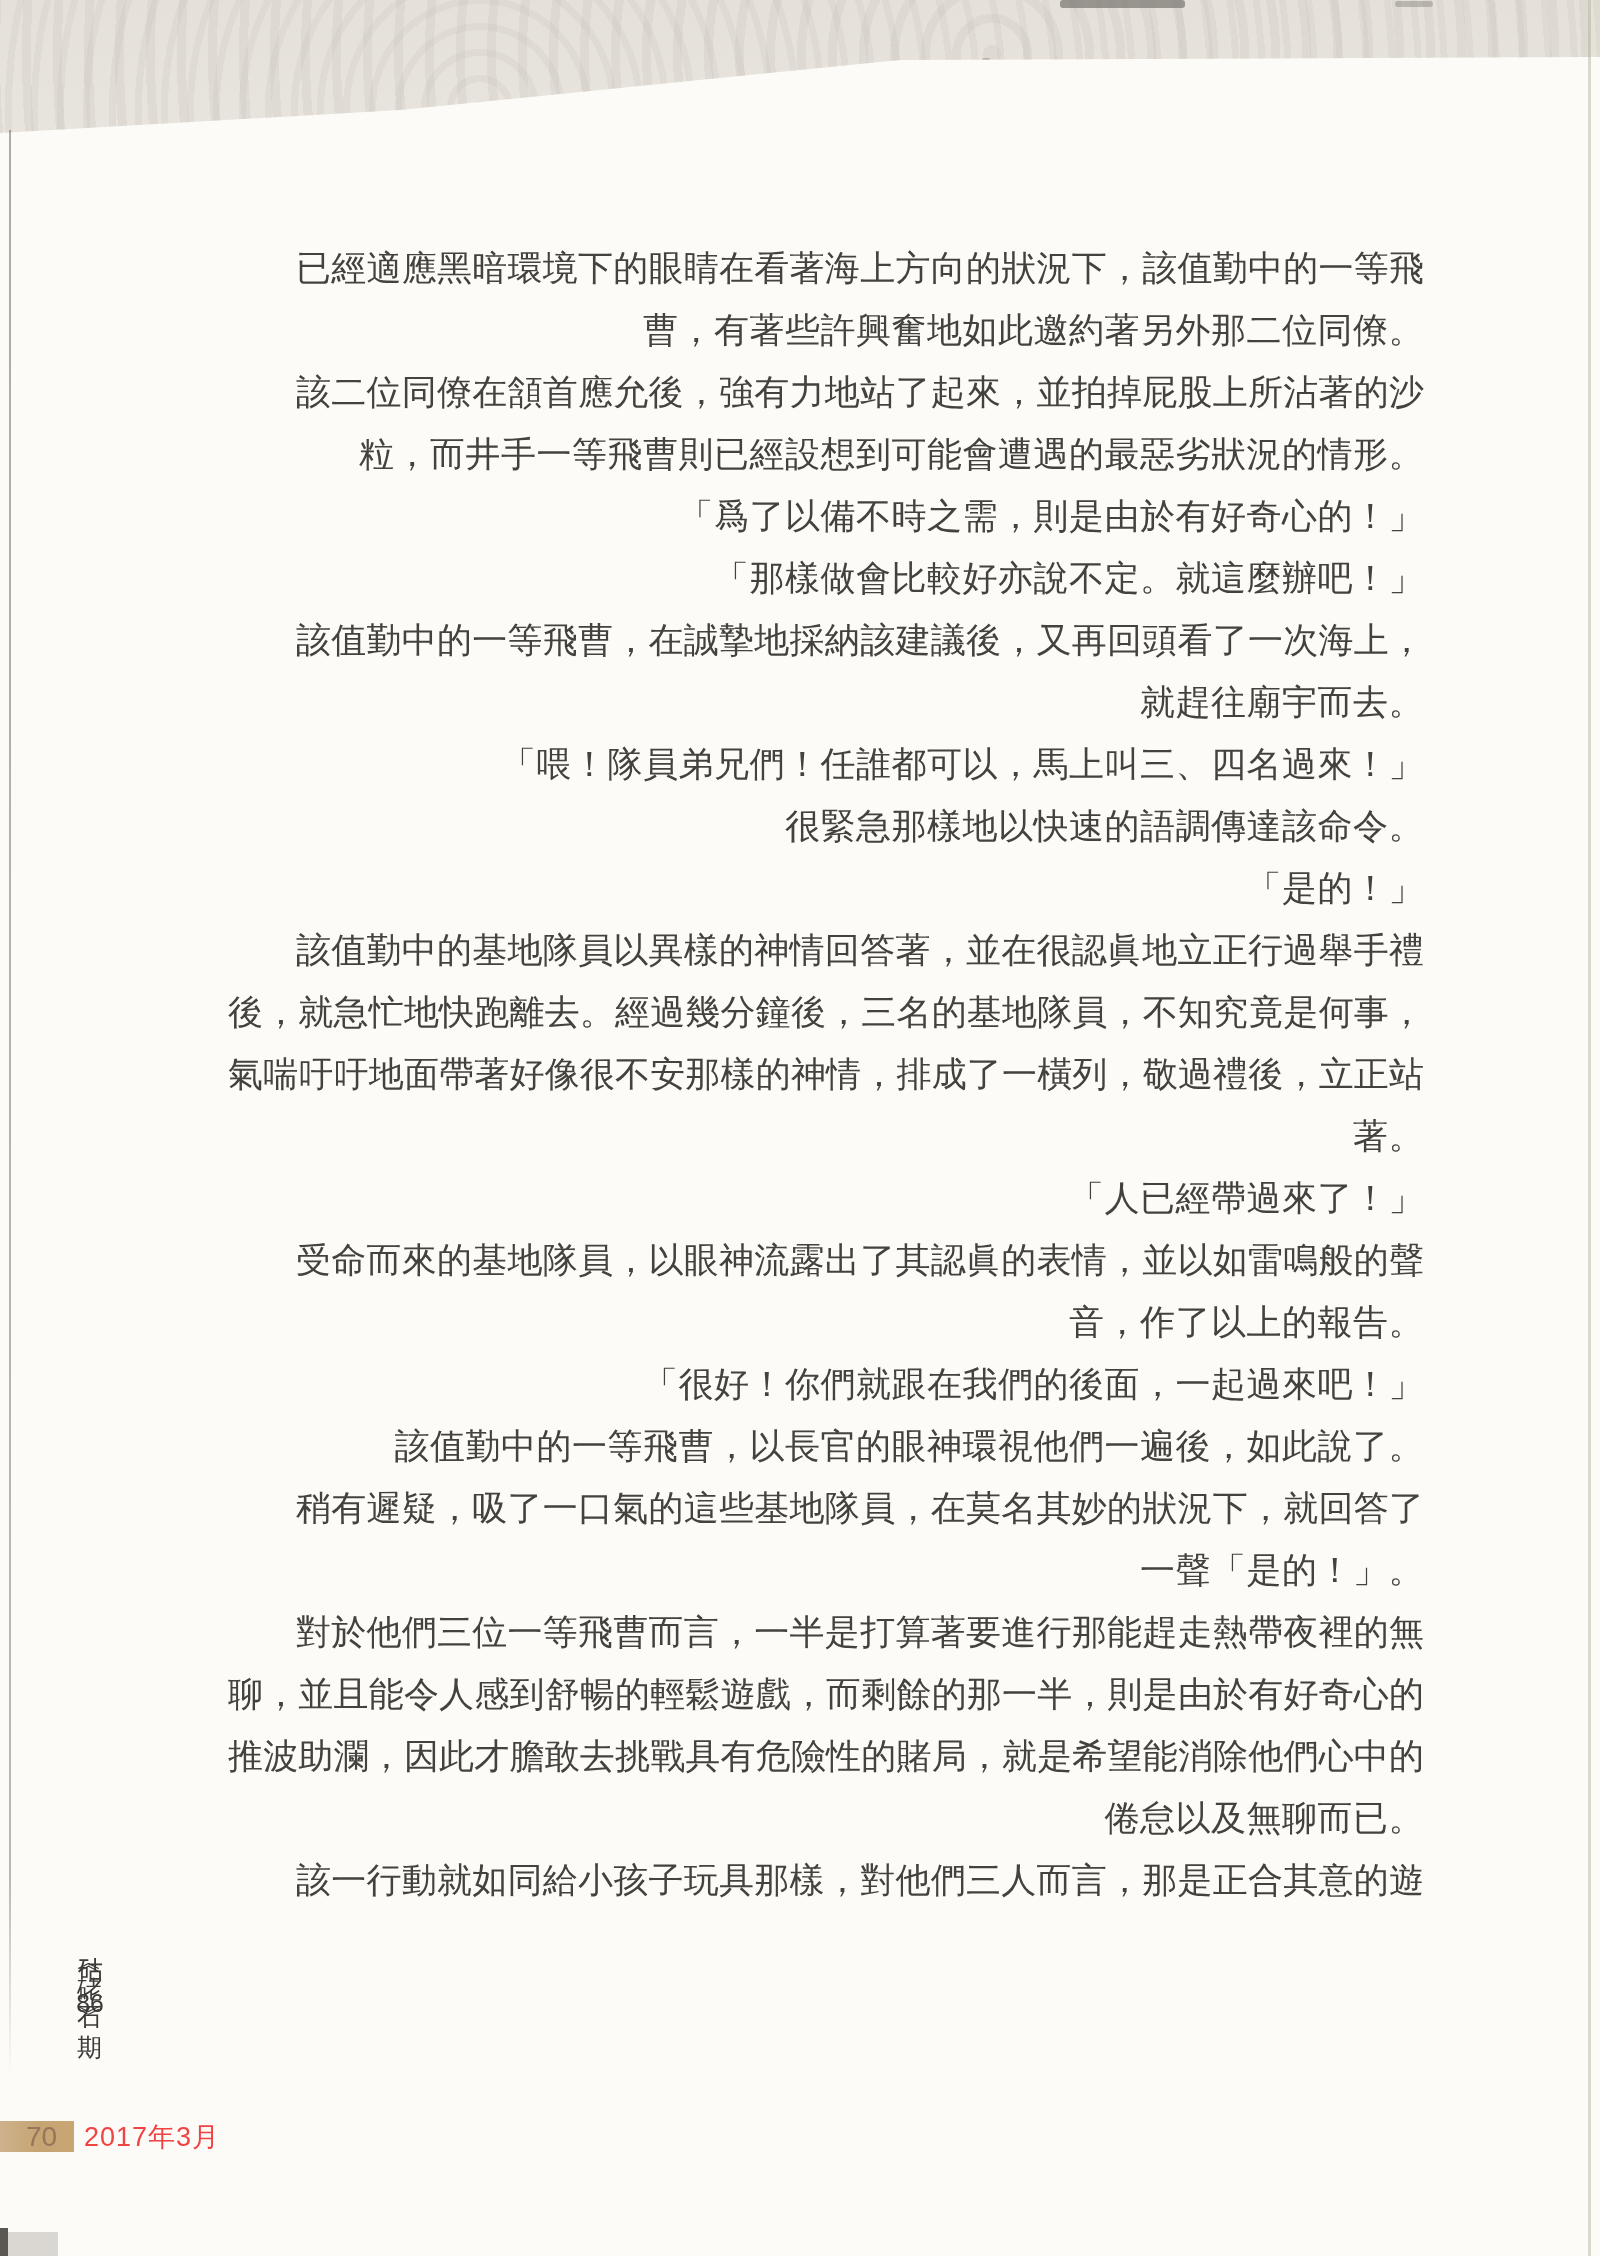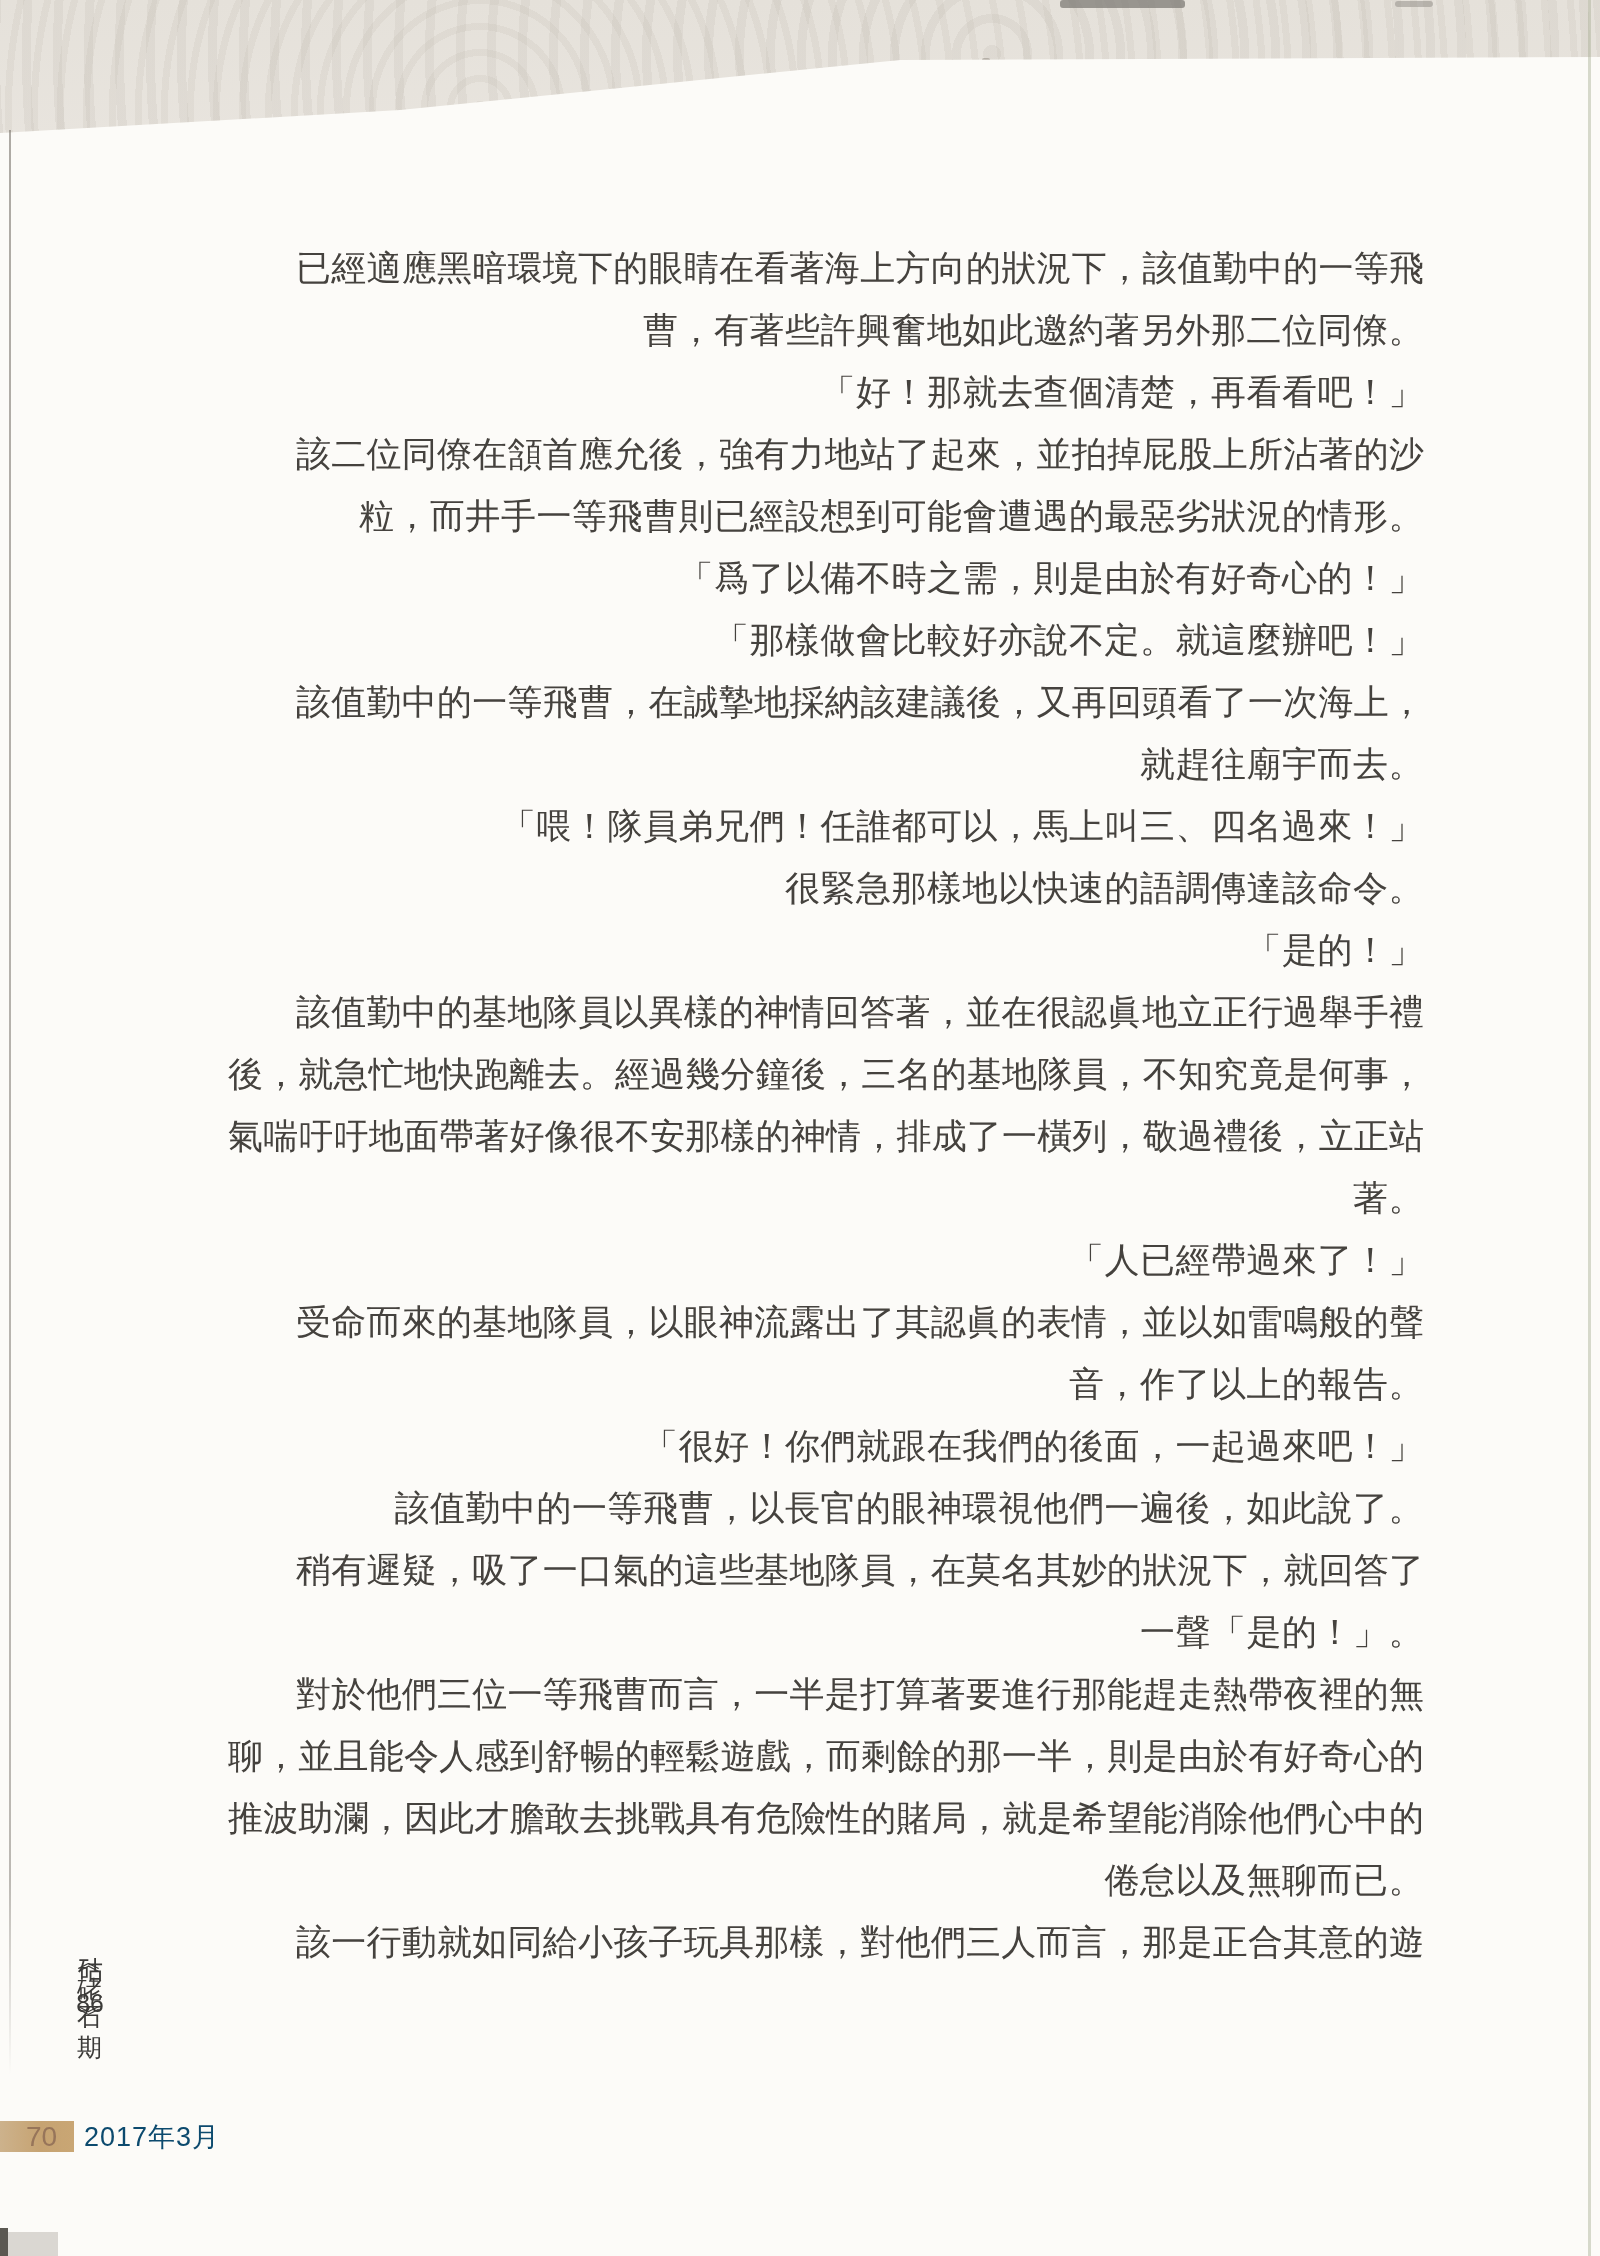--- a/index.html
+++ b/index.html
@@ -84,21 +84,21 @@
   }
   .page-badge span{
     display:inline-block;
     margin-left:26px;
     font-size:28px;line-height:31px;
     color:#97755a;
   }
   .issue-date{
     position:absolute;left:84px;top:2122px;
     font-family:"Liberation Sans","DejaVu Sans",sans-serif;
-    font-size:27px;line-height:30px;color:#0c4a6e;letter-spacing:1px;
+    font-size:27px;line-height:30px;color:#ef4444;letter-spacing:1px;
   }
 </style>
 </head>
 <body>
 
 <div class="scan">
 
   <div class="top-band">
     <div class="smudge-a"></div>
     <div class="smudge-b"></div>
@@ -107,21 +107,20 @@
 
   <div class="edge-left"></div>
   <div class="edge-right"></div>
   <div class="corner-dark"></div>
   <div class="corner-strip"></div>
 
   <div class="text-block">
 
   <div class="line ind just">已經適應黑暗環境下的眼睛在看著海上方向的狀況下，該值勤中的一等飛</div>
       <div class="line">曹，有著些許興奮地如此邀約著另外那二位同僚。</div>
-      <div class="line ind">「好！那就去查個清楚，再看看吧！」</div>
       <div class="line ind just">該二位同僚在頷首應允後，強有力地站了起來，並拍掉屁股上所沾著的沙</div>
       <div class="line">粒，而井手一等飛曹則已經設想到可能會遭遇的最惡劣狀況的情形。</div>
       <div class="line ind">「爲了以備不時之需，則是由於有好奇心的！」</div>
       <div class="line ind">「那樣做會比較好亦說不定。就這麼辦吧！」</div>
       <div class="line ind just">該值勤中的一等飛曹，在誠摯地採納該建議後，又再回頭看了一次海上，</div>
       <div class="line">就趕往廟宇而去。</div>
       <div class="line ind">「喂！隊員弟兄們！任誰都可以，馬上叫三、四名過來！」</div>
       <div class="line ind">很緊急那樣地以快速的語調傳達該命令。</div>
       <div class="line ind">「是的！」</div>
       <div class="line ind just">該值勤中的基地隊員以異樣的神情回答著，並在很認眞地立正行過舉手禮</div>

